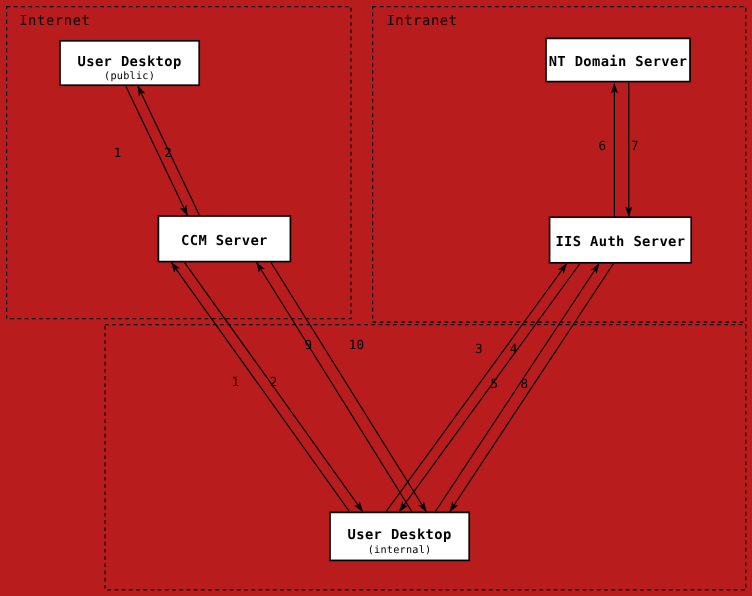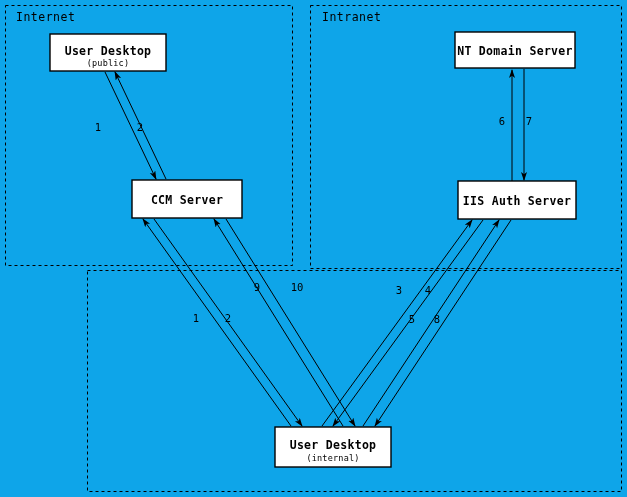--- a/index.html
+++ b/index.html
@@ -8,21 +8,21 @@
     padding: 0;
     background: #ffffff;
   }
   body {
     font-family: "DejaVu Sans Mono", monospace;
   }
   #diagram-root {
     position: relative;
     width: 627px;
     height: 497px;
-    background: #0ea5e9;
+    background: #b91c1c;
     overflow: hidden;
   }
   svg#diagram-svg {
     display: block;
     width: 627px;
     height: 497px;
   }
   .zone-rect {
     fill: none;
     stroke: #000000;

